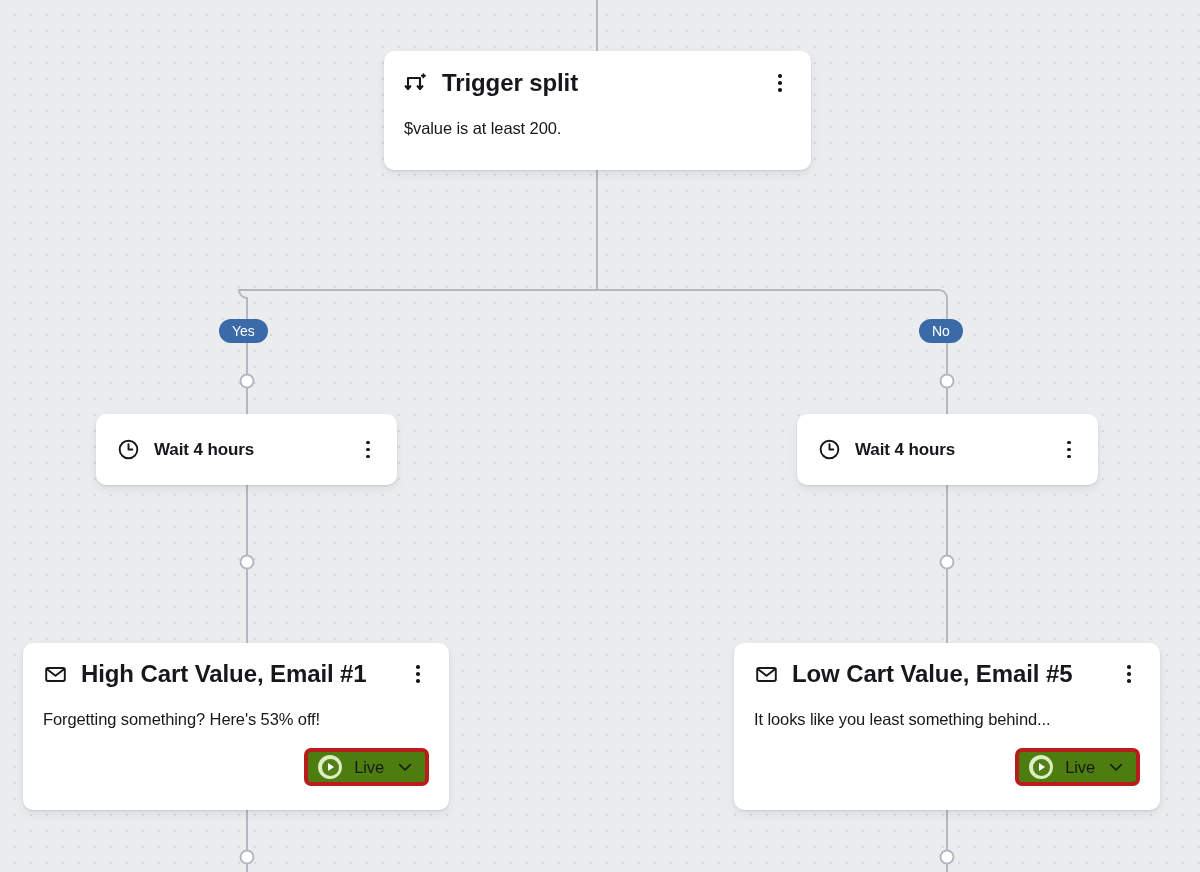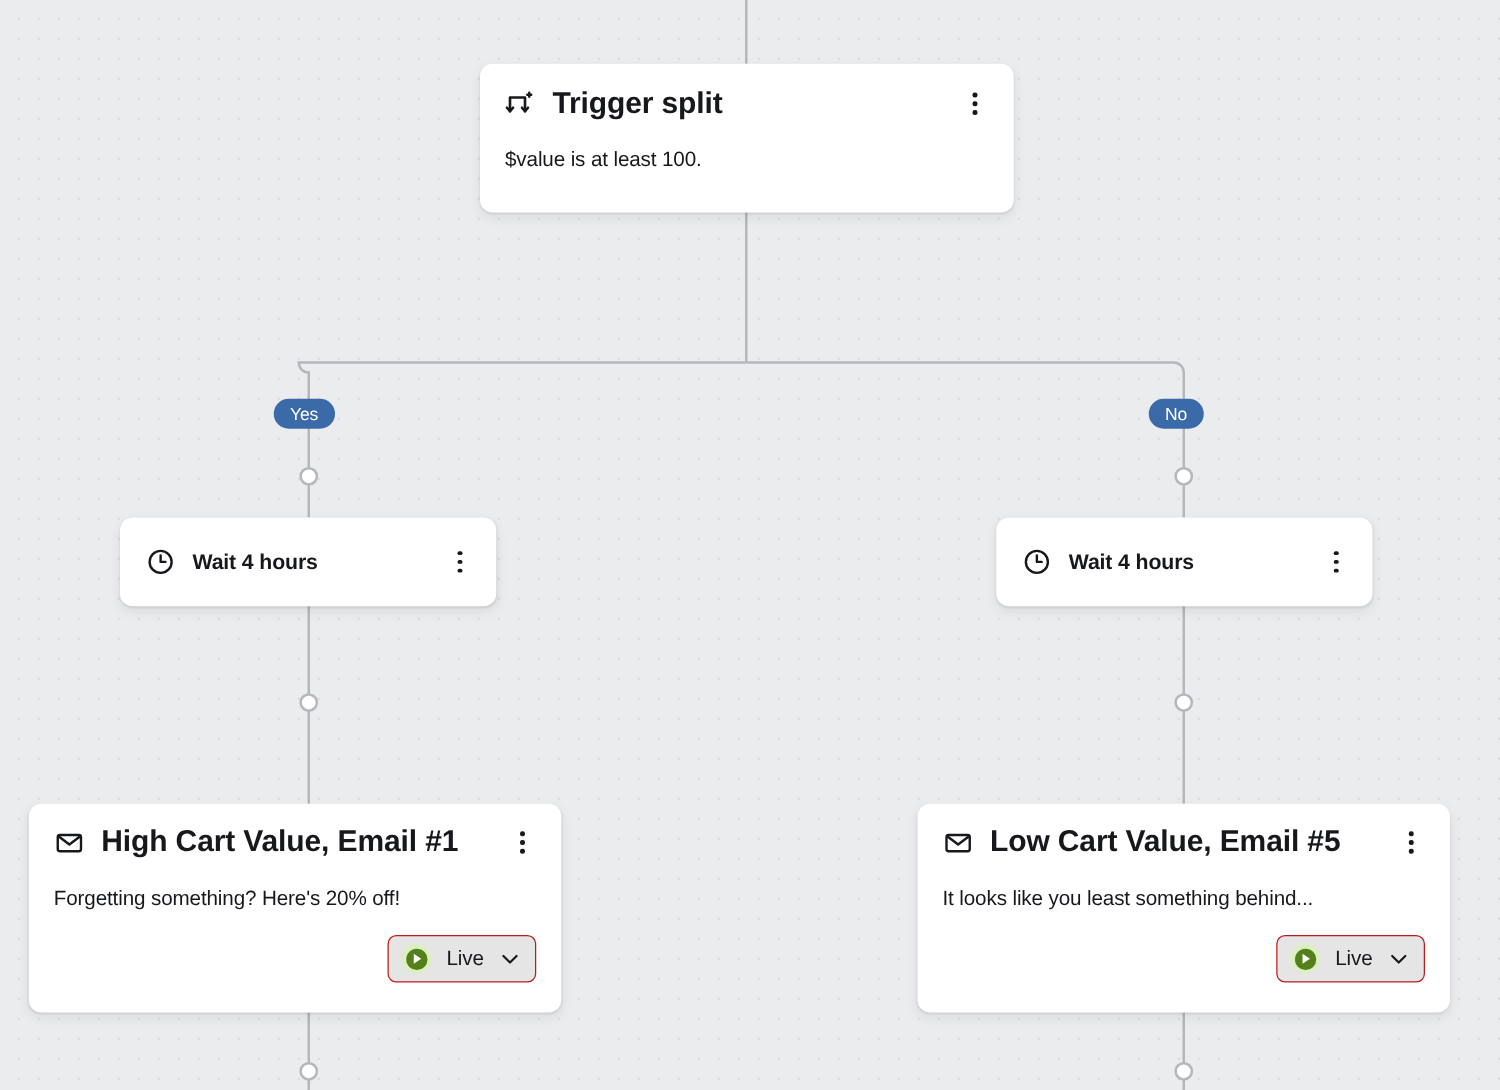--- a/index.html
+++ b/index.html
@@ -144,23 +144,23 @@
     justify-content: flex-end;
     margin-top: 19px;
   }
 
   .status-select {
     display: flex;
     align-items: center;
     gap: 12px;
     height: 38px;
     padding: 0 11px 0 10px;
-    border: 1px solid #b91c1c;
+    border: 4px solid #b91c1c;
     border-radius: 7px;
-    background: #e5e5e5;
+    background: #4d7c0f;
     cursor: pointer;
   }
 
   .status-dot {
     flex: 0 0 auto;
     width: 24px;
     height: 24px;
     border-radius: 50%;
     background: #ddeec3;
     display: flex;
@@ -256,21 +256,21 @@
           <path d="M19.4 3.2 L19.4 6.4 M17.8 4.8 L21 4.8" stroke-width="1.9"></path>
         </svg>
       </span>
       <span class="node-title">Trigger split</span>
       <span class="kebab">
         <i></i>
           <i></i>
           <i></i>
       </span>
     </div>
-    <div class="node-body">$value is at least 100.</div>
+    <div class="node-body">$value is at least 200.</div>
   </div>
 
   <div class="branch-label" id="branch-label-yes">Yes</div>
   <div class="branch-label" id="branch-label-no">No</div>
 
   <div class="node node-wait" id="node-wait-yes">
     <div class="node-header">
       <span class="node-icon">
         <svg width="23" height="23" viewBox="0 0 24 24" fill="none" stroke="currentColor" stroke-width="2" stroke-linecap="round" stroke-linejoin="round">
           <circle cx="12" cy="12" r="9.2"></circle>
@@ -311,21 +311,21 @@
           <path d="M2.9 6.2 L12 13.2 L21.1 6.2"></path>
         </svg>
       </span>
       <span class="node-title">High Cart Value, Email #1</span>
       <span class="kebab">
         <i></i>
           <i></i>
           <i></i>
       </span>
     </div>
-    <div class="node-body">Forgetting something? Here's 20% off!</div>
+    <div class="node-body">Forgetting something? Here's 53% off!</div>
     <div class="status-row">
       <div class="status-select">
         <span class="status-dot">
           <span class="inner"></span>
         </span>
         <span class="status-label">Live</span>
         <span class="chev">
           <svg width="18" height="18" viewBox="0 0 24 24" fill="none" stroke="currentColor" stroke-width="2.3" stroke-linecap="round" stroke-linejoin="round">
             <path d="M5 9 L12 16 L19 9"></path>
           </svg>

